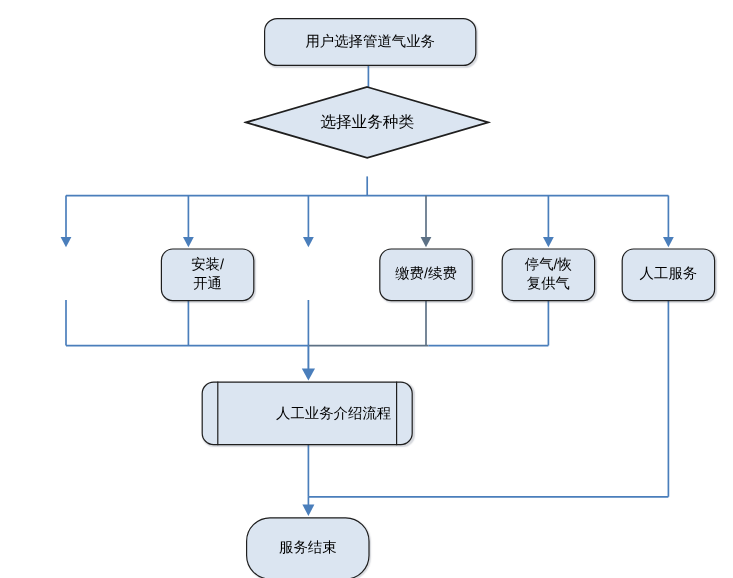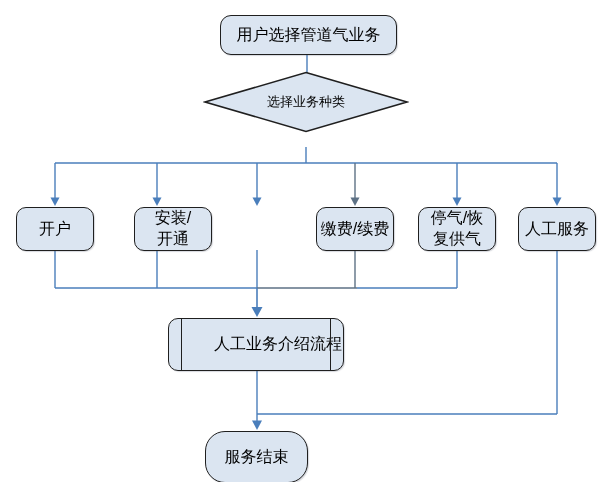--- a/index.html
+++ b/index.html
@@ -5,21 +5,21 @@
   html,body{margin:0;padding:0;background:#ffffff;}
   .canvas{
     position:relative;width:611px;height:482px;background:#ffffff;
     font-family:"Liberation Sans","DejaVu Sans",sans-serif;overflow:hidden;
   }
   .edges{position:absolute;left:0;top:0;width:611px;height:482px;}
   .node{
     position:absolute;box-sizing:border-box;
     background:#dbe5f1;border:1.5px solid #1f1f1f;
     display:flex;flex-direction:column;align-items:center;justify-content:center;
-    text-align:center;font-size:16px;color:#000;line-height:1.3;
+    text-align:center;font-size:12px;color:#000;line-height:1.3;
     box-shadow:1px 1px 1px rgba(90,100,120,0.25);
   }
   .node span{display:block;white-space:nowrap;}
   .terminator-top{left:220px;top:15px;width:177px;height:40px;border-radius:11px;}
   .decision{
     position:absolute;left:203px;top:71px;width:206px;height:62px;
     display:flex;align-items:center;justify-content:center;
     font-size:13px;color:#000;
   }
   .decision .dtext{position:absolute;left:0;right:0;top:0;bottom:0;display:flex;align-items:center;justify-content:center;}
@@ -89,23 +89,20 @@
     <span>用户选择管道气业务</span>
   </div>
 
   <div class="decision">
     <svg width="206" height="62" viewBox="0 0 206 62">
       <polygon points="103,1.5 204,31 103,60.5 2,31" fill="#dbe5f1" stroke="#1f1f1f" stroke-width="1.5"></polygon>
     </svg>
     <div class="dtext">选择业务种类</div>
   </div>
 
-  <div class="node branch b0">
-    <span>开户</span>
-  </div>
   <div class="node branch b1">
     <span>安装/</span>
     <span>开通</span>
   </div>
   <div class="node branch b3">
     <span>缴费/续费</span>
   </div>
   <div class="node branch b5">
     <span>人工服务</span>
   </div>

